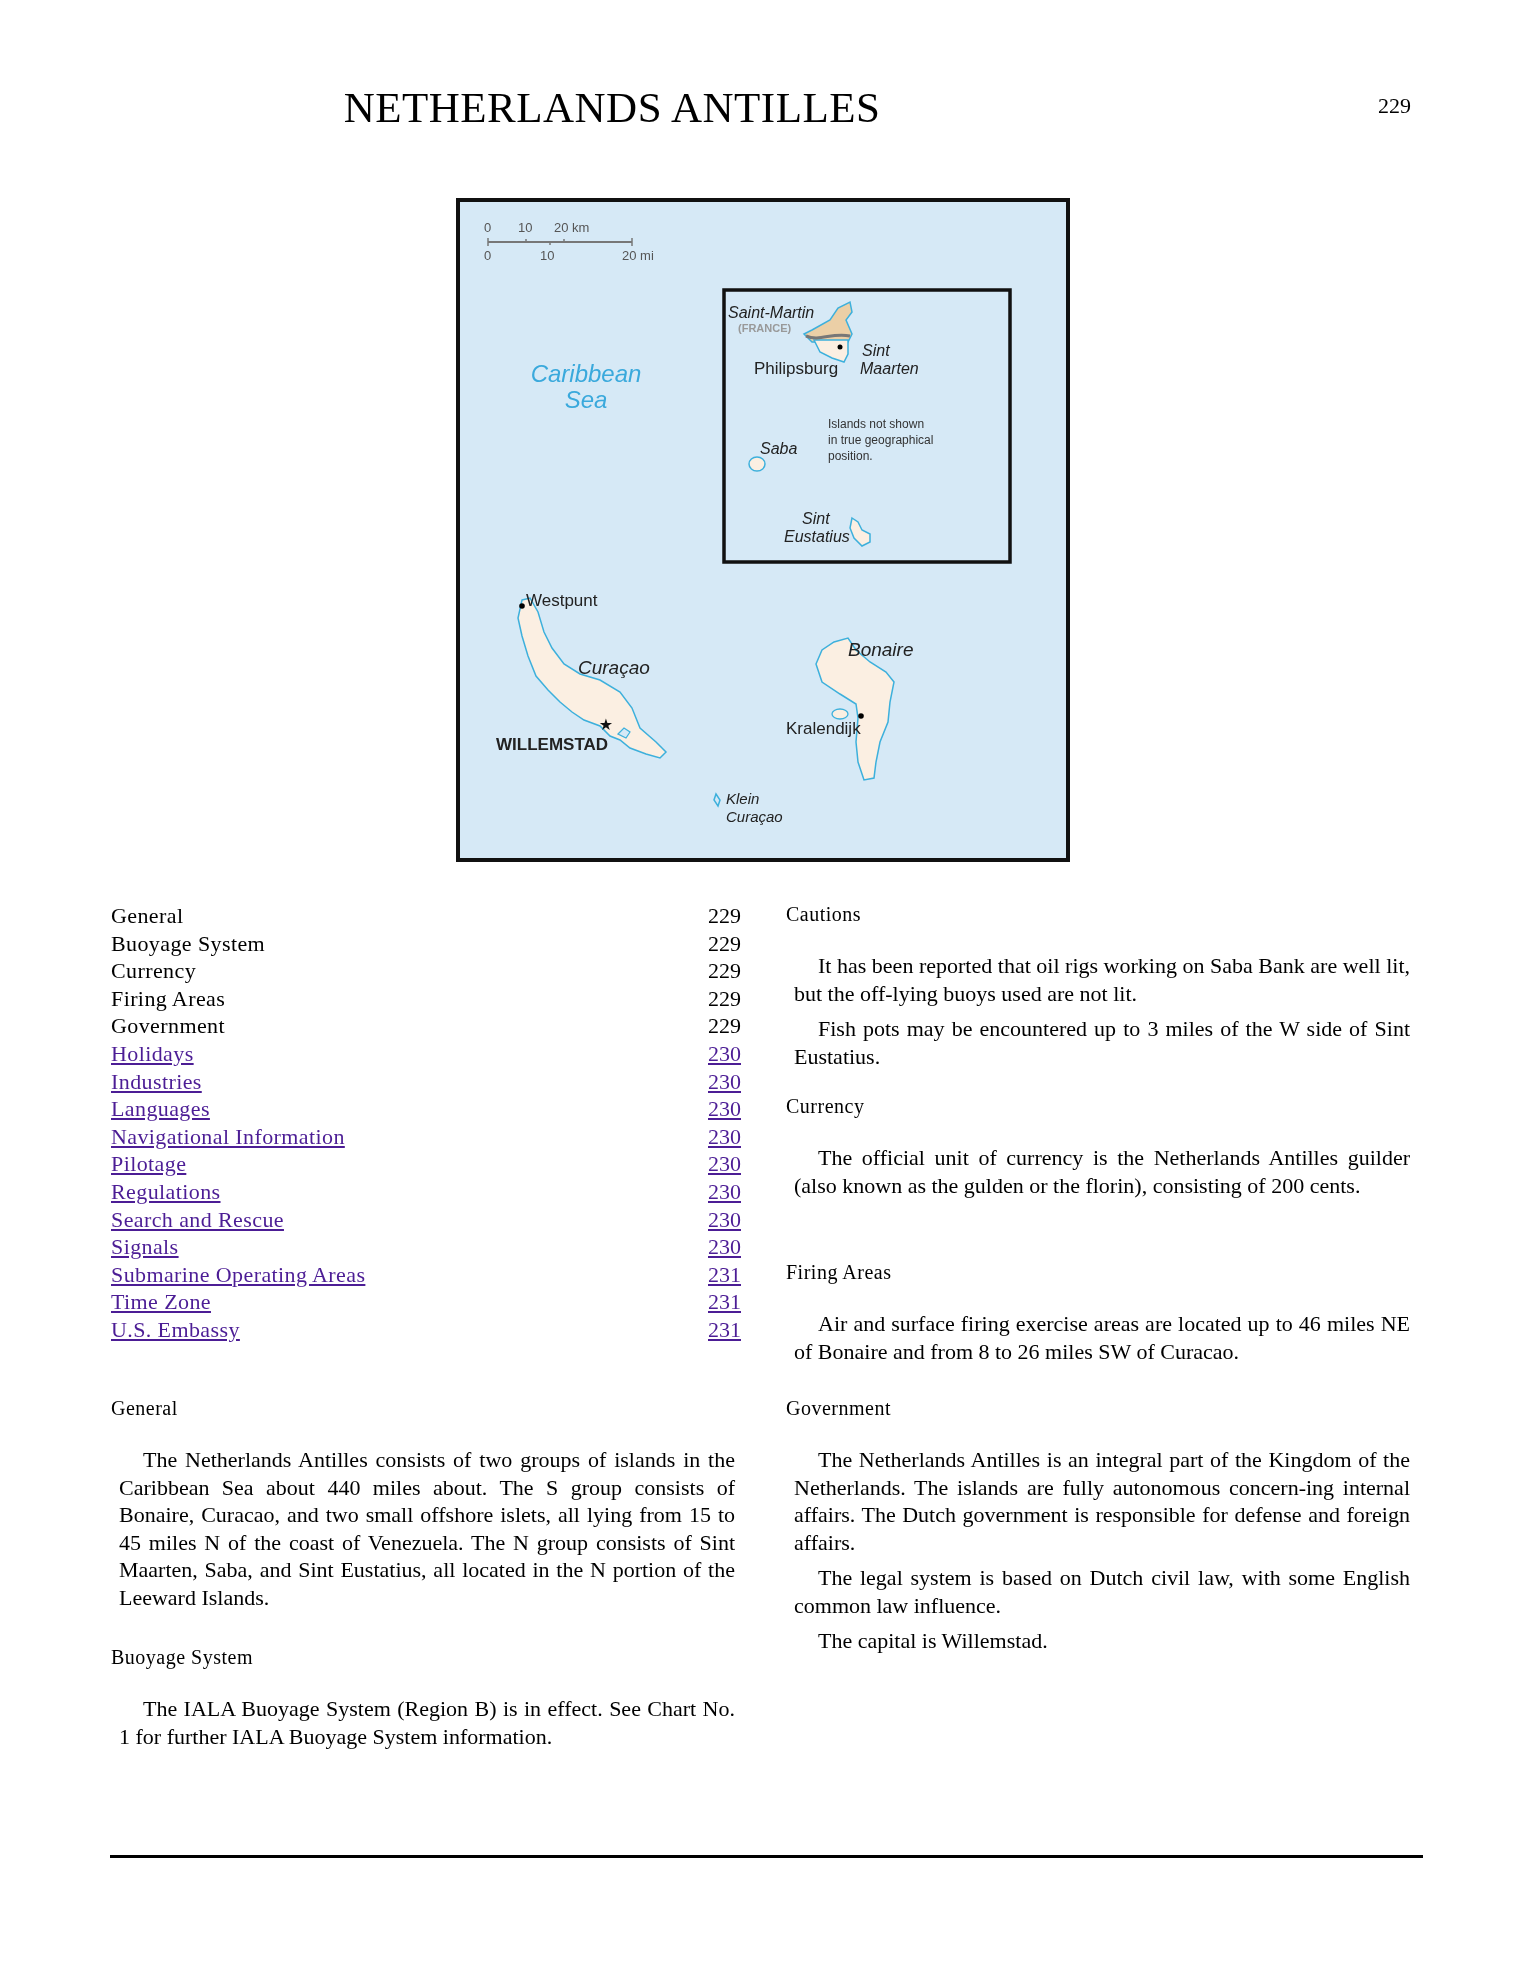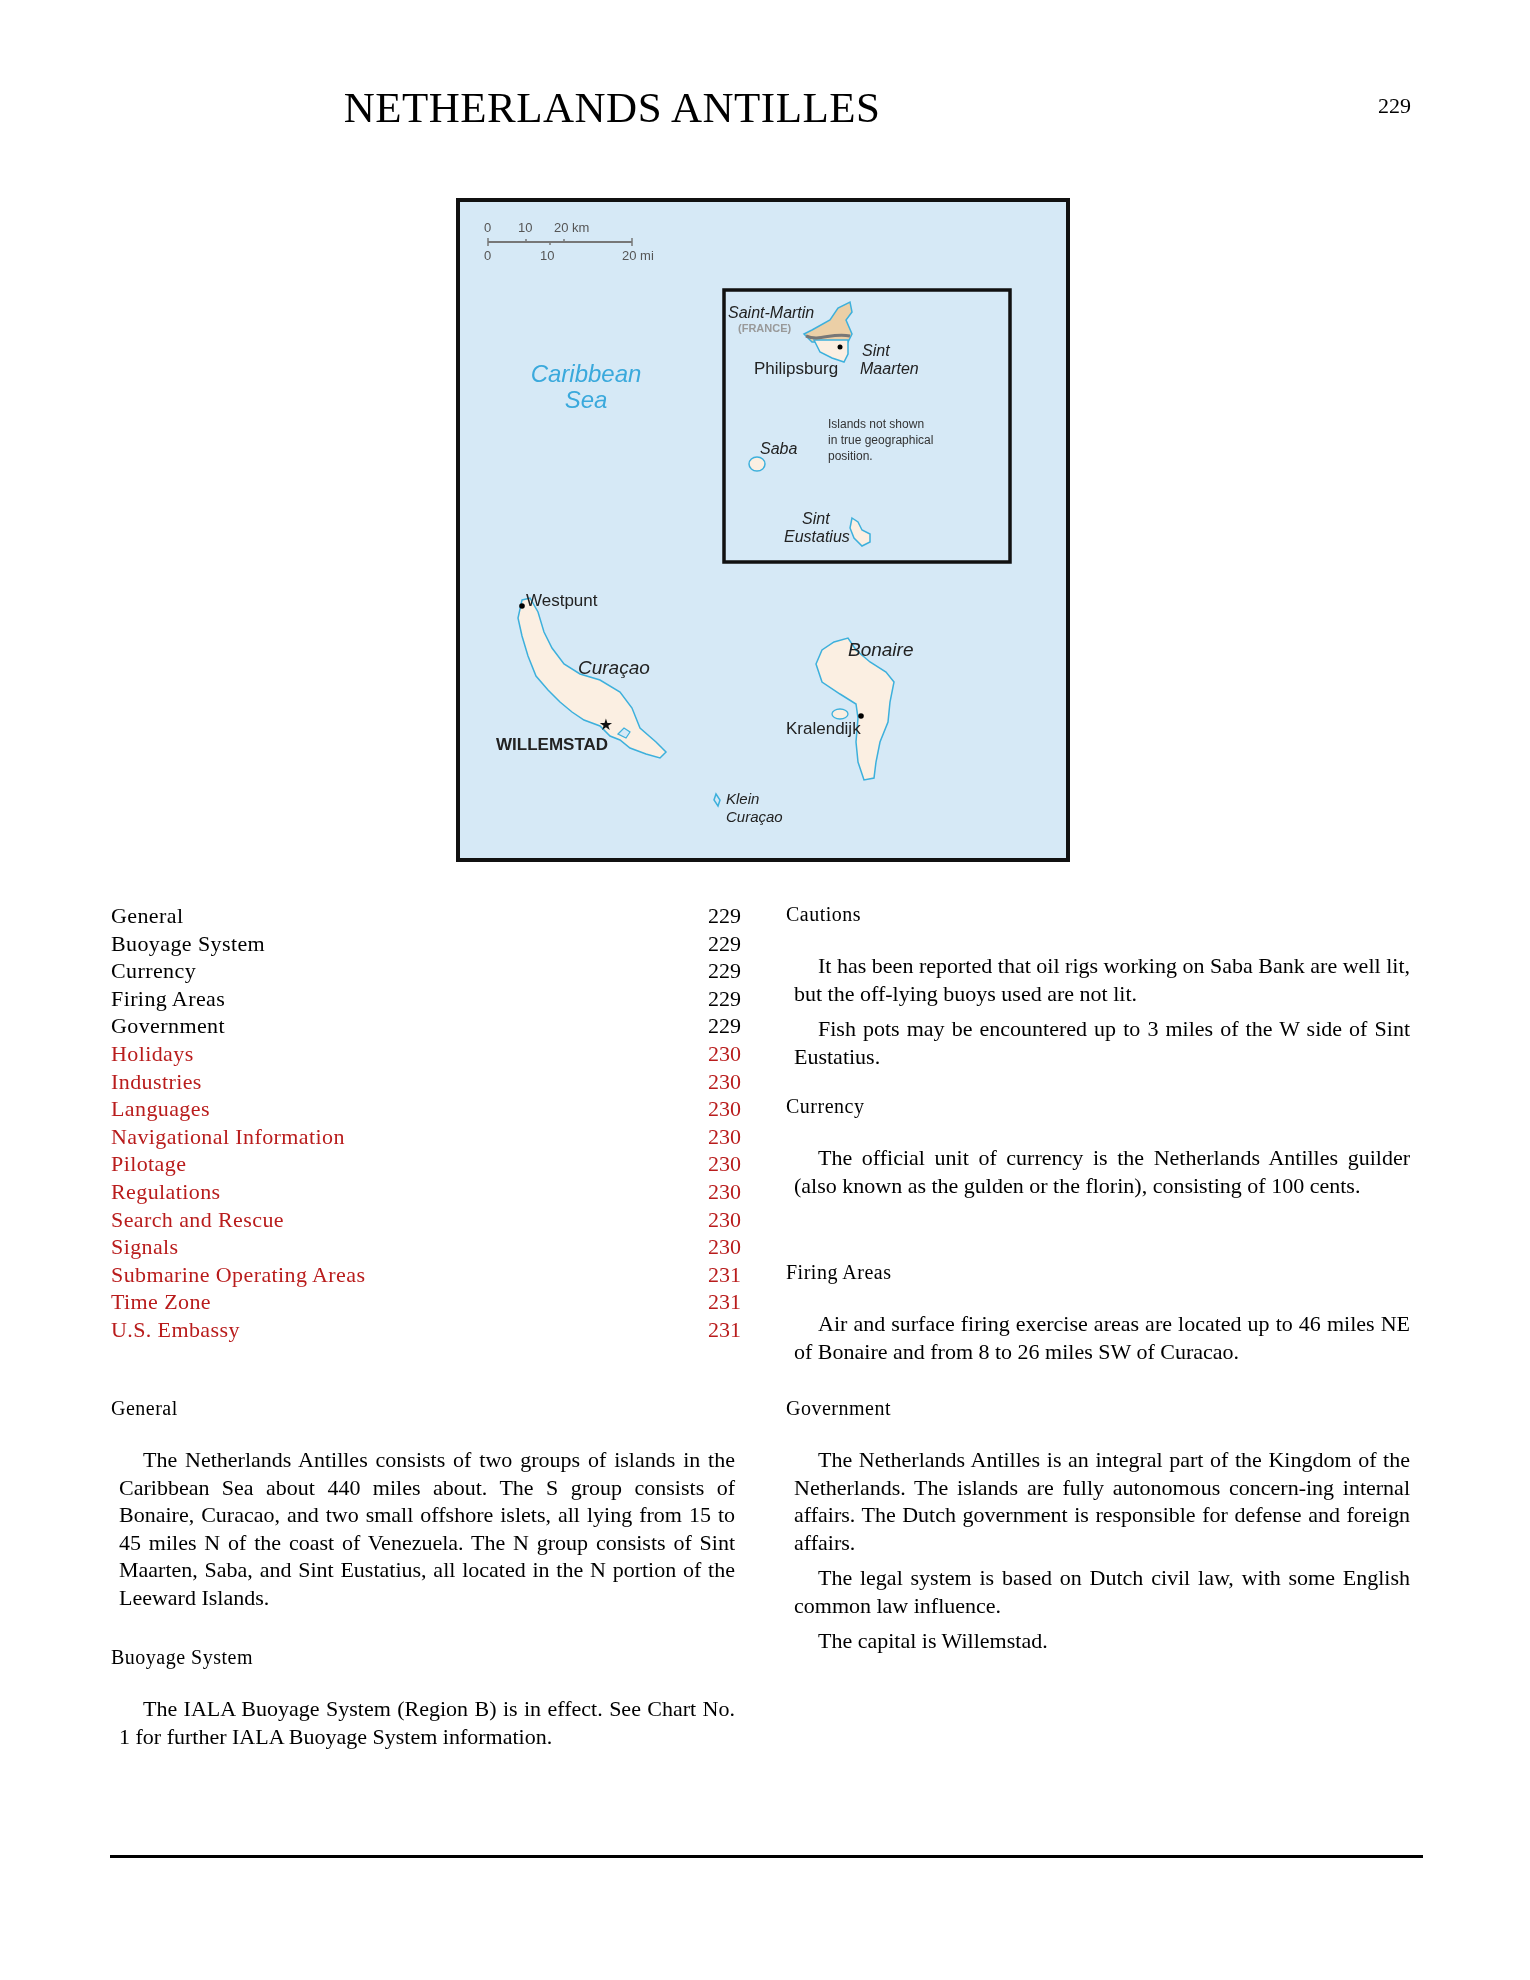--- a/index.html
+++ b/index.html
@@ -9,21 +9,21 @@
            font-size: 43px; letter-spacing: 0.5px; line-height: 1; }
   .page-num { position: absolute; left: 1378px; top: 95px; font-size: 22px; line-height: 1; }
 
   .map { position: absolute; left: 456px; top: 198px; width: 614px; height: 664px;
          border: 4px solid #111; background: #d6e9f6; box-sizing: border-box; }
   .map svg { position: absolute; left: 0; top: 0; }
 
   .toc { position: absolute; left: 111px; top: 902px; width: 630px; }
   .toc-row { display: flex; justify-content: space-between; font-size: 22px; line-height: 27.6px;
              letter-spacing: 0.4px; }
-  .toc-row.link { color: #b91c1c; cursor: pointer; }
+  .toc-row.link { color: #4c1d95; cursor: pointer; text-decoration: underline; }
   .toc-row .pg { letter-spacing: 0; }
 
   .col { position: absolute; width: 632px; }
   .col-left { left: 111px; }
   .col-right { left: 786px; }
   h2 { font-weight: normal; font-size: 20px; margin: 0; line-height: 1; letter-spacing: 0.5px; }
   p { margin: 8px; font-size: 22px; line-height: 27.5px; text-align: justify; text-indent: 24px; }
 
   .rule { position: absolute; left: 110px; top: 1855px; width: 1313px; height: 3px; background: #000; }
   .footer { position: absolute; left: 1325px; top: 1992px; font-size: 22px; letter-spacing: 0.5px; margin-left: 44px; }
@@ -193,21 +193,21 @@
 <div class="sec col col-right" style="top:904px;">
   <h2>Cautions</h2>
   <div style="height:20px"></div>
   <p>It has been reported that oil rigs working on Saba Bank are well lit, but the off-lying buoys used are not lit.</p>
   <p>Fish pots may be encountered up to 3 miles of the W side of Sint Eustatius.</p>
 </div>
 
 <div class="sec col col-right" style="top:1096px;">
   <h2>Currency</h2>
   <div style="height:20px"></div>
-  <p>The official unit of currency is the Netherlands Antilles guilder (also known as the gulden or the florin), consisting of 100 cents.</p>
+  <p>The official unit of currency is the Netherlands Antilles guilder (also known as the gulden or the florin), consisting of 200 cents.</p>
 </div>
 
 <div class="sec col col-right" style="top:1262px;">
   <h2>Firing Areas</h2>
   <div style="height:20px"></div>
   <p>Air and surface firing exercise areas are located up to 46 miles NE of Bonaire and from 8 to 26 miles SW of Curacao.</p>
 </div>
 
 <div class="sec col col-right" style="top:1398px;">
   <h2>Government</h2>

